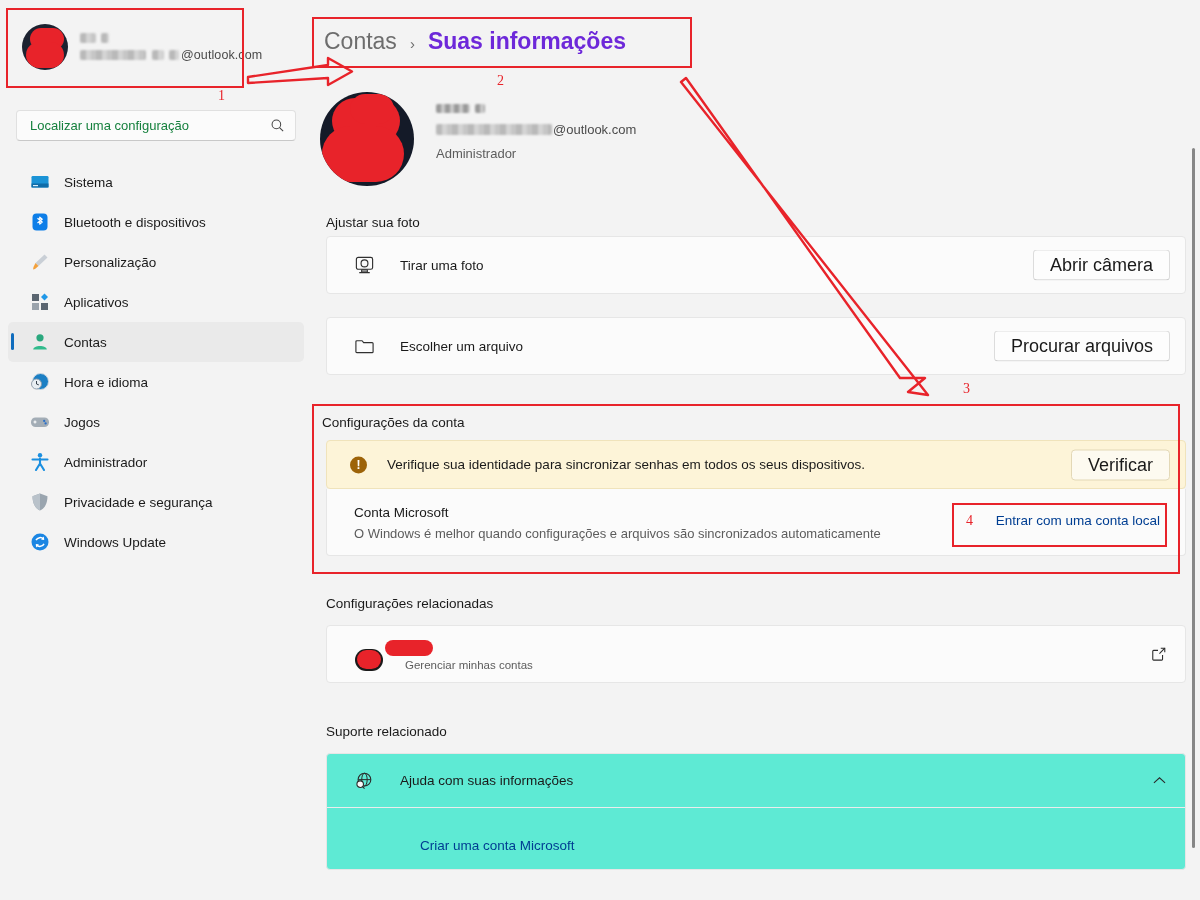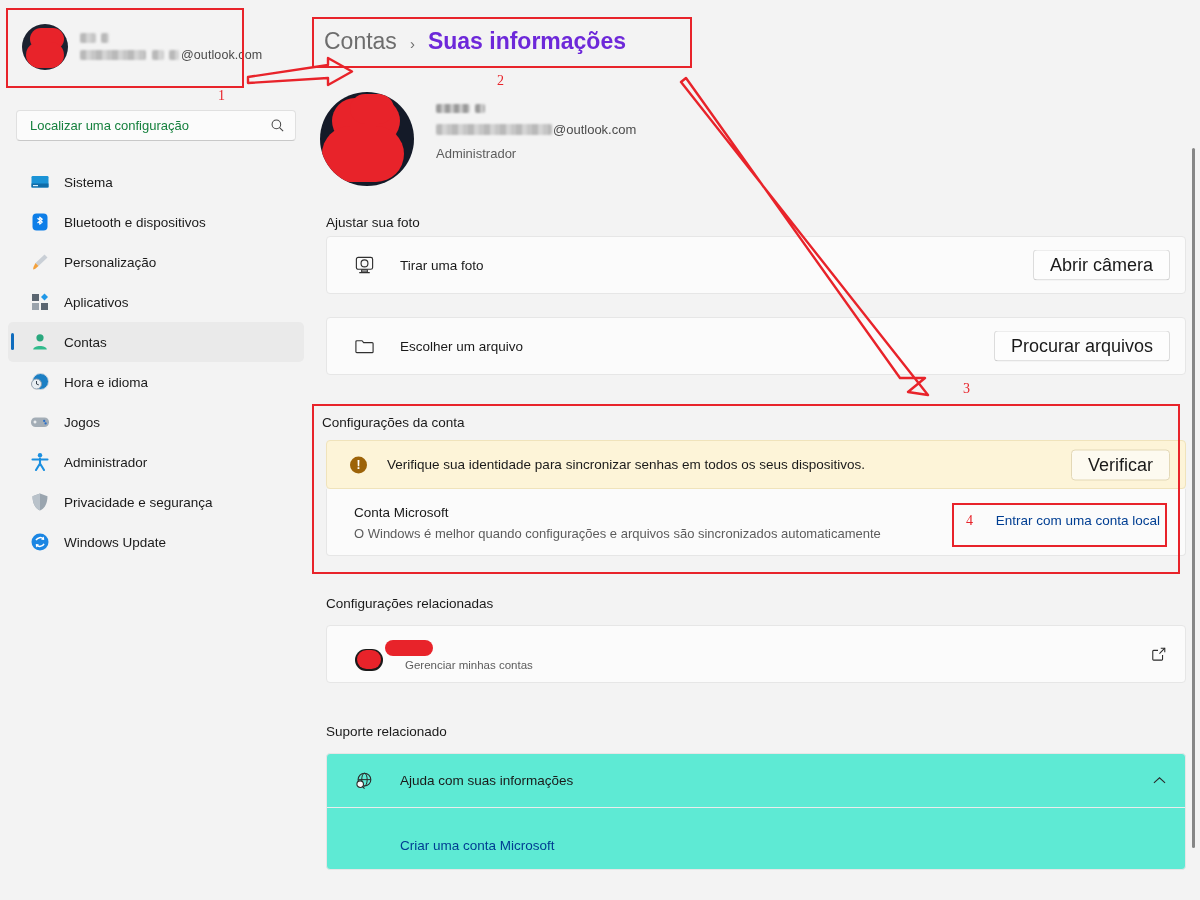--- a/index.html
+++ b/index.html
@@ -93,21 +93,21 @@
   .warn-ico { position: absolute; left: 23px; top: 50%; transform: translateY(-50%);
      width: 17px; height: 17px; border-radius: 50%; background: #9d6309;
      color: #fff; font-size: 12px; font-weight: bold; line-height: 17px; text-align: center; }
   .warn-text { position: absolute; left: 60px; font-size: 13.5px; color: #1a1a1a; }
   #verificar-btn { background: #fdfaf0; border-color: #e3d8b6; }
 
   #ms-card { position: absolute; background: #fbfbfb; border: 1px solid #e6e6e6;
     border-top: none; border-radius: 0 0 4px 4px; }
   .ms-title { position: absolute; left: 27px; top: 16px; font-size: 13.5px; color: #1a1a1a; }
   .ms-sub { position: absolute; left: 27px; top: 37px; font-size: 13px; color: #5c5c5c; }
-  .link-blue { position: absolute; font-size: 13.5px; color: #003e92; cursor: pointer; }
+  .link-blue { position: absolute; font-size: 13.5px; color: #003e92; cursor: pointer; margin-left: 20px; }
 
   
   #rel-card { position: absolute; }
   .rel-sub { position: absolute; left: 78px; top: 33px; font-size: 11.5px; color: #5c5c5c; }
   .ext-ico { position: absolute; right: 18px; top: 50%; transform: translateY(-50%); }
 
   
   #sup-card { position: absolute; background: #5eead4; border: 1px solid #e6e6e6; border-radius: 4px; }
   #sup-head { position: absolute; left: 0; top: 0; right: 0; height: 53px; cursor: pointer; }
   .sup-divider { position: absolute; left: 0; right: 0; top: 53px; height: 1px; background: #ececec; }

